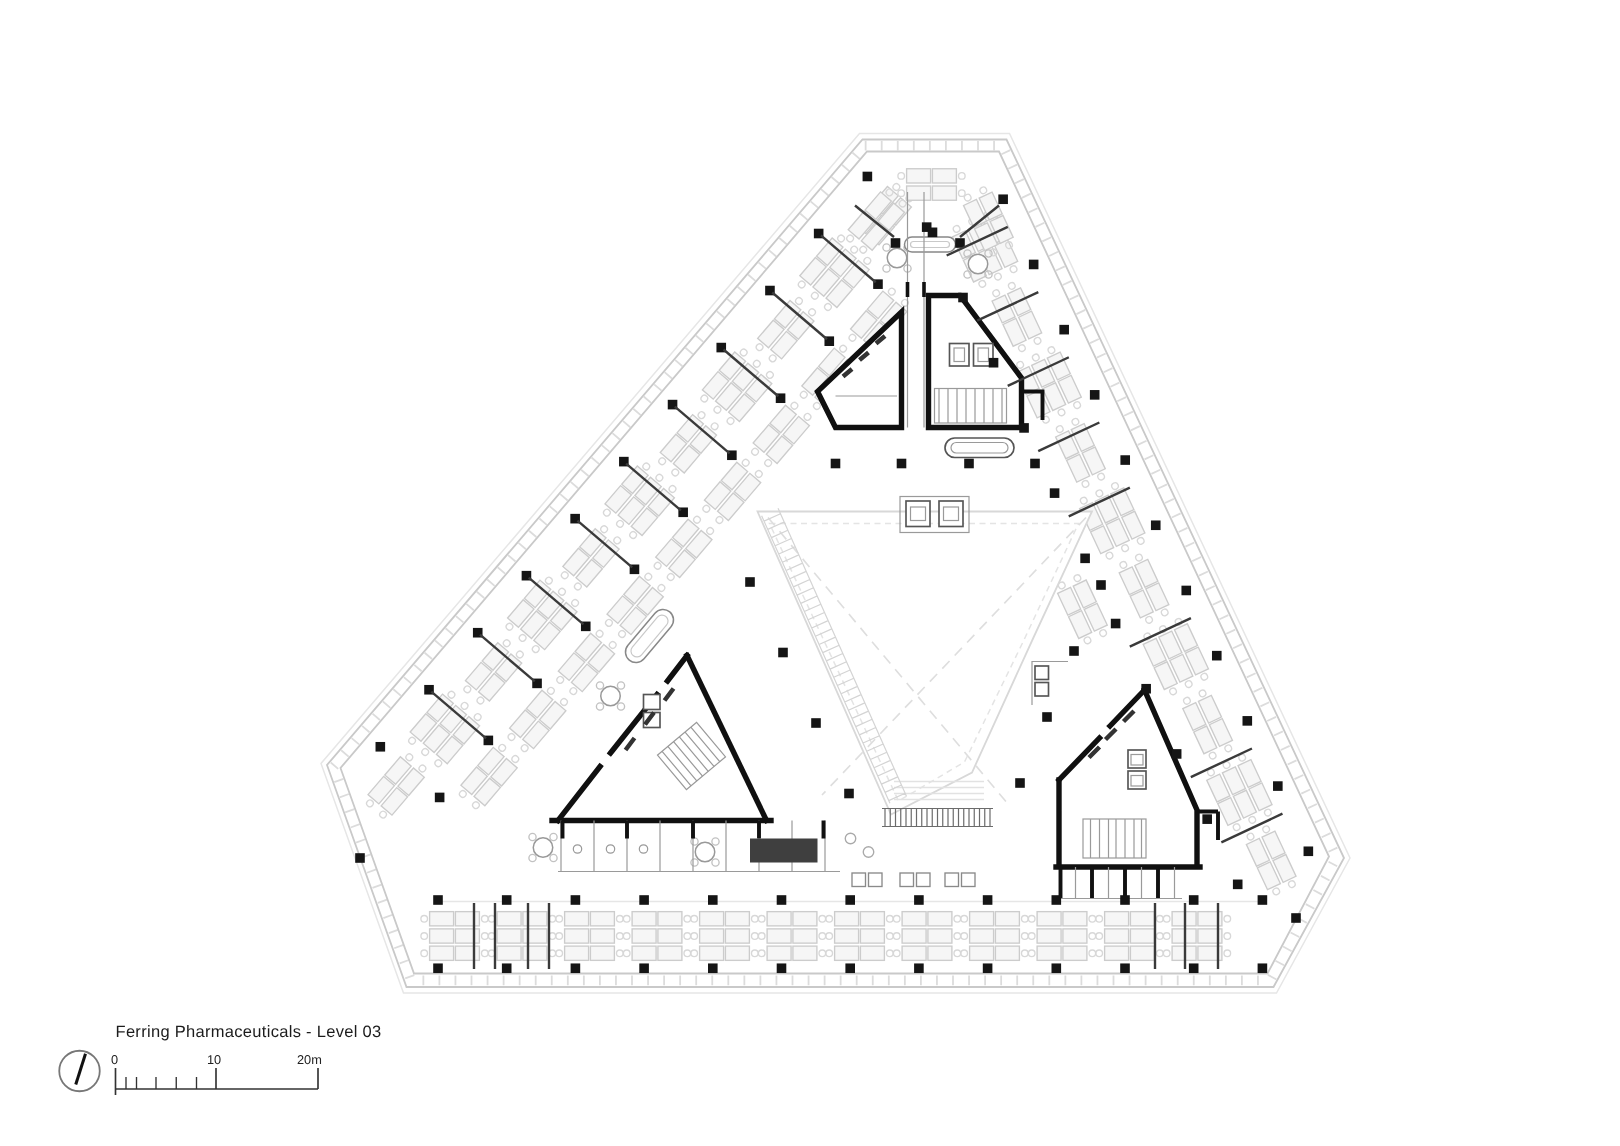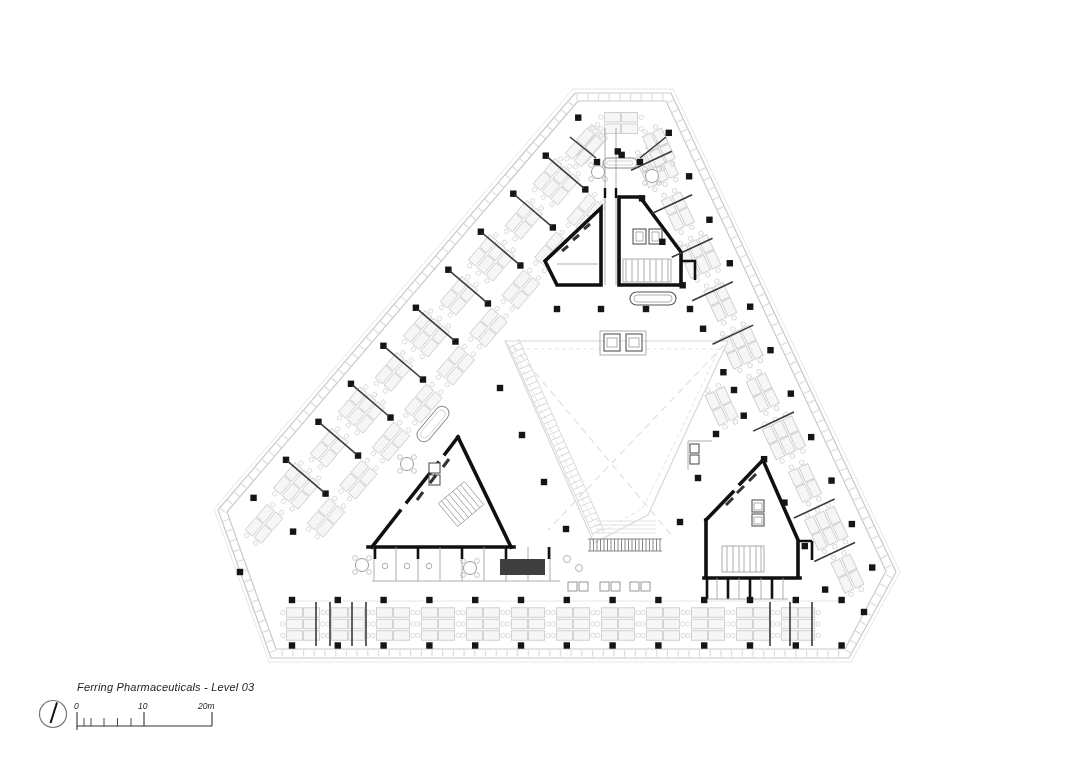--- a/index.html
+++ b/index.html
@@ -1,17 +1,17 @@
 <!DOCTYPE html>
 <html style="--background: #ffffff; --ink: #151515; --wall: #101010; --partition: #3a3a3a; --furniture-line: #cccccc; --facade-line: #c9c9c9; --faint-line: #e2e2e2;"><head>
 <meta charset="utf-8">
 <style>
   html,body{margin:0;padding:0;background:#fff;}
   .sheet{position:relative;width:1080px;height:764px;background:var(--background,#fff);
-         overflow:hidden;font-family:"Liberation Sans",sans-serif;font-style:italic;}
+         overflow:hidden;font-family:"Liberation Sans",sans-serif;}
   svg{position:absolute;left:0;top:0;}
   .wall{fill:#ffffff;stroke:var(--wall,#101010);stroke-width:3.6;stroke-linejoin:miter;}
   .wallline{fill:none;stroke:var(--wall,#101010);stroke-width:3.6;stroke-linecap:square;}
   .wall3{fill:none;stroke:var(--wall,#101010);stroke-width:2.6;}
   .jamb{fill:none;stroke:#111;stroke-width:2.4;}
   .jamb2{fill:none;stroke:#111;stroke-width:2.6;}
   .med{fill:#ffffff;stroke:#555;stroke-width:1.1;}
   .thin{fill:none;stroke:#9a9a9a;stroke-width:0.8;}
   .stairline{fill:none;stroke:#9a9a9a;stroke-width:0.8;}
   .tick3{fill:none;stroke:#333;stroke-width:3;}

